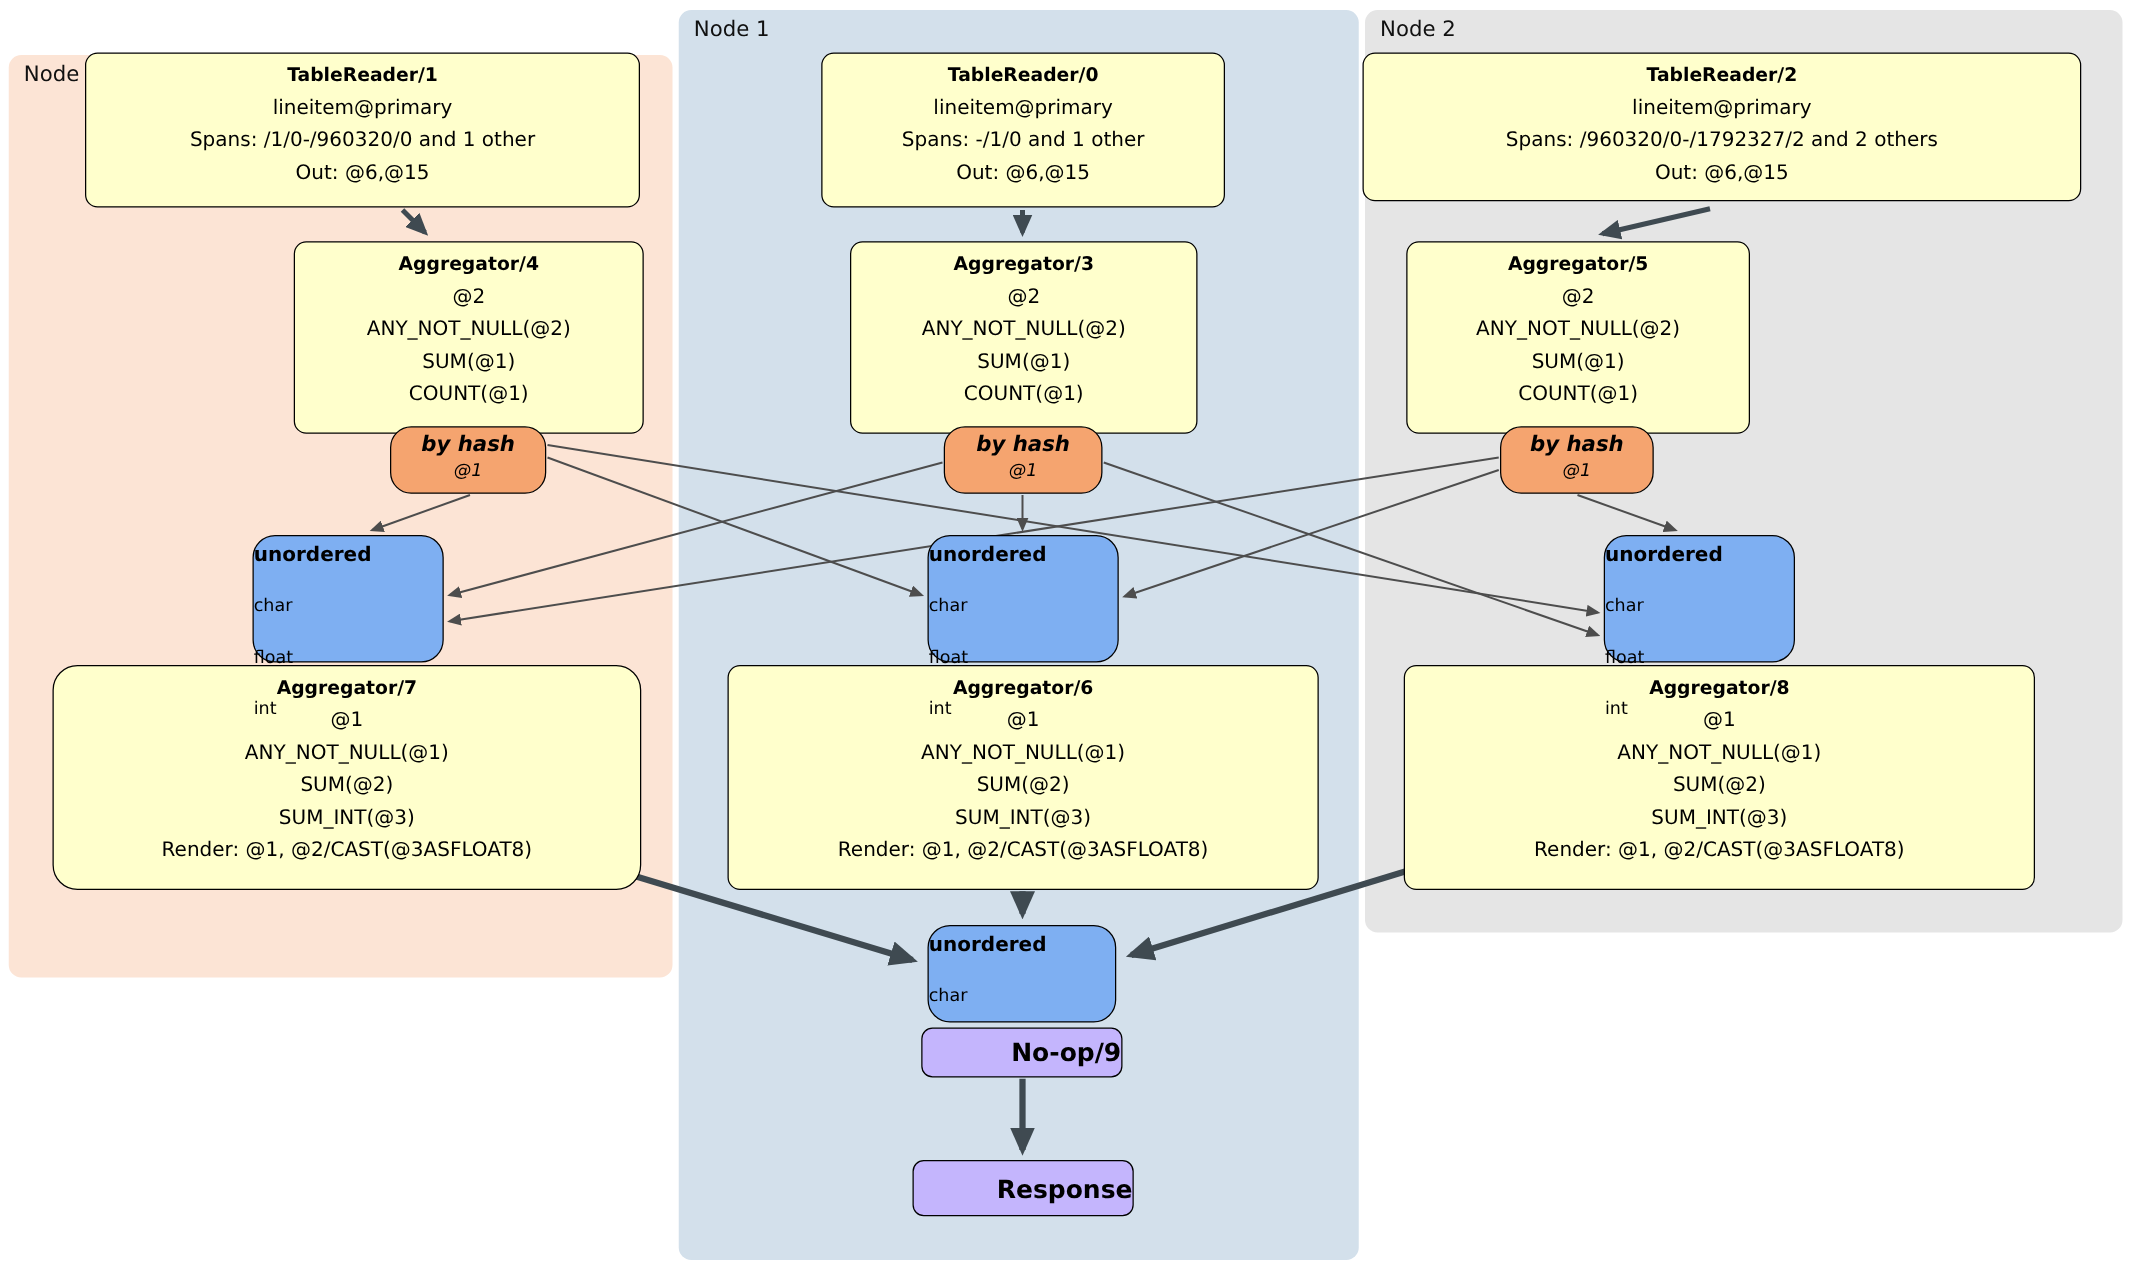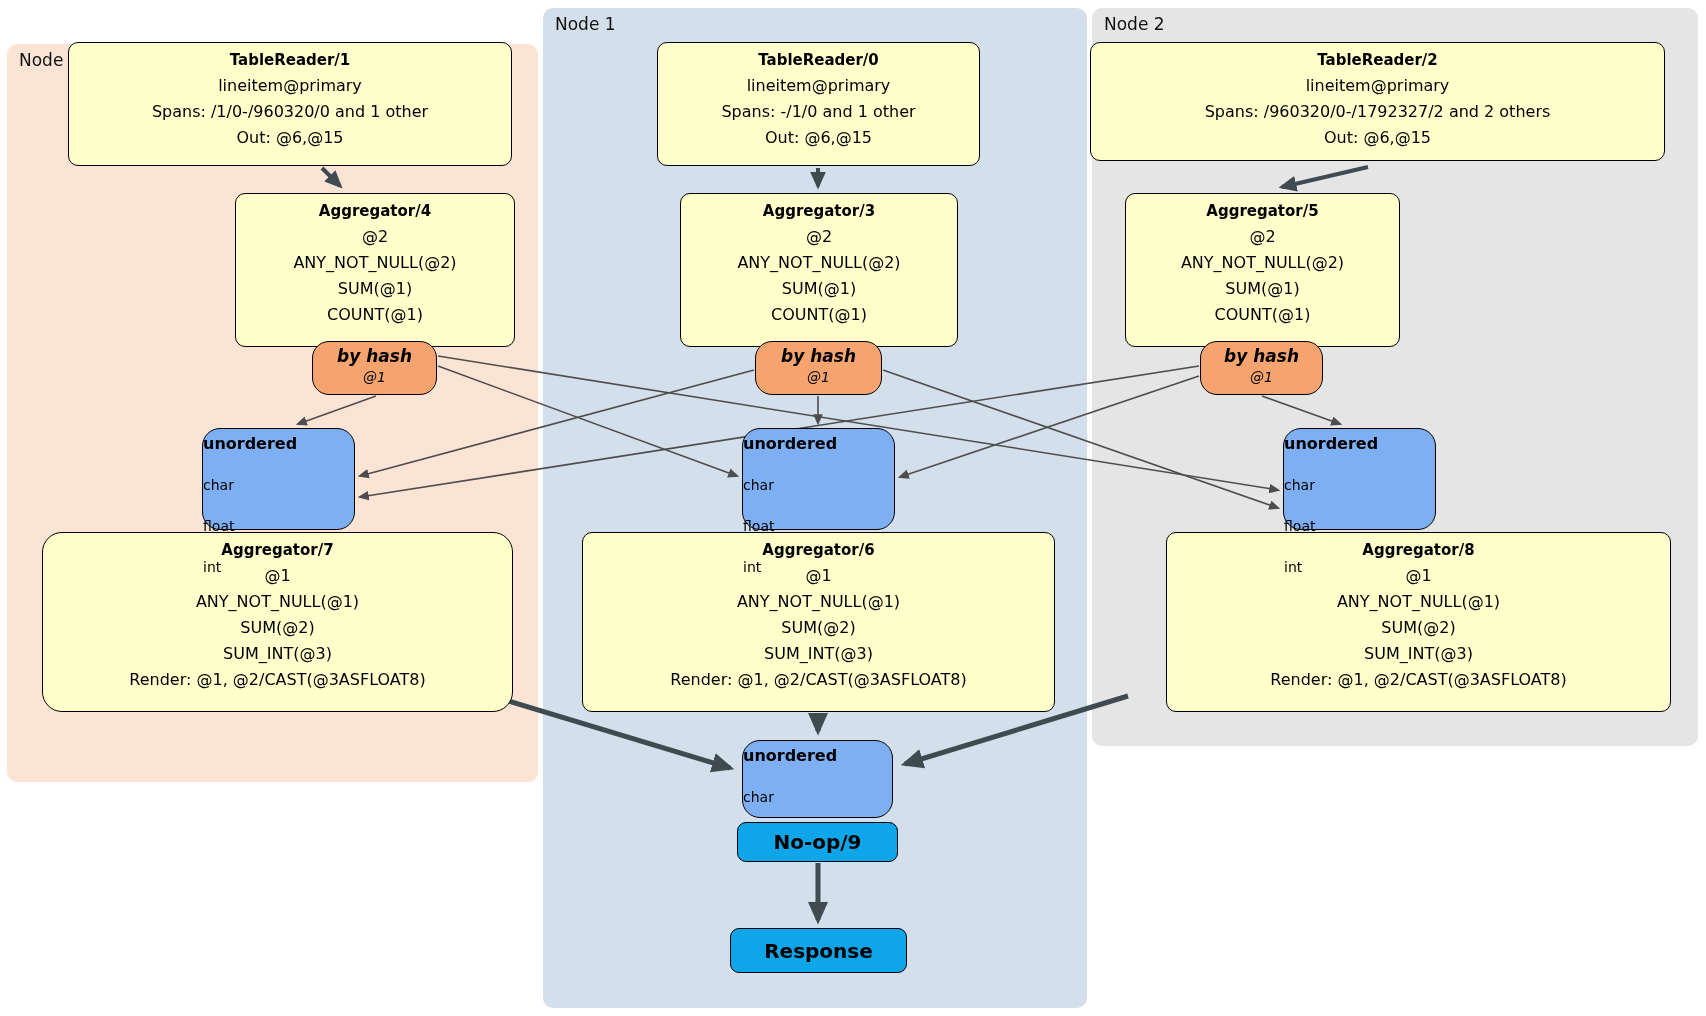--- a/index.html
+++ b/index.html
@@ -3,21 +3,21 @@
 <meta charset="utf-8">
 <style>
   html,body{margin:0;padding:0;background:#ffffff;font-family:"DejaVu Sans","Liberation Sans",sans-serif;color:#000;}
   .canvas{position:relative;width:1706px;height:1016px;background:#ffffff;overflow:hidden;}
   .region{position:absolute;border-radius:10px;z-index:0;}
   .region-label{position:absolute;top:6px;left:12px;font-size:17px;color:#111;}
   .edges{position:absolute;left:0;top:0;z-index:2;}
   .proc{position:absolute;background:#ffffcc;border:1.6px solid #000;border-radius:10px;text-align:center;box-sizing:border-box;padding-top:5px;z-index:3;box-shadow:0 0 0 0;}
   .proc .title{font-weight:bold;font-size:15px;line-height:25px;white-space:nowrap;text-align:center;}
   .proc .line{font-size:16px;line-height:26px;white-space:nowrap;}
-  .mini{position:absolute;background:#0ea5e9;border:1.6px solid #000;border-radius:9px;text-align:center;box-sizing:border-box;z-index:4;display:flex;align-items:center;justify-content:center;}
+  .mini{position:absolute;background:#c4b5fd;border:1.6px solid #000;border-radius:9px;text-align:center;box-sizing:border-box;z-index:4;display:flex;align-items:center;justify-content:flex-end;}
   .mini .title{font-weight:bold;font-size:20px;white-space:nowrap;}
   .router{position:absolute;background:#f5a46f;border:1.6px solid #000;border-radius:17px;text-align:center;box-sizing:border-box;z-index:4;font-style:italic;}
   .router .title{font-weight:bold;font-size:17px;line-height:23px;padding-top:3px;white-space:nowrap;}
   .router .sub{font-size:14px;line-height:18px;white-space:nowrap;}
   .sync{position:absolute;background:#7eaff2;border:1.6px solid #000;border-radius:18px;text-align:left;box-sizing:border-box;z-index:4;}
   .sync .title{font-weight:bold;font-size:16px;line-height:22px;padding-top:4px;white-space:nowrap;}
   .sync .line{font-size:14px;line-height:21px;white-space:nowrap;margin-top:20px;}
 </style>
 </head>
 <body>
@@ -147,21 +147,21 @@
     <div class="line">Render: @1, @2/CAST(@3ASFLOAT8)</div>
   </div>
   <div class="proc" style="left:582px;top:532px;width:473px;height:180px;">
     <div class="title">Aggregator/6</div>
     <div class="line">@1</div>
     <div class="line">ANY_NOT_NULL(@1)</div>
     <div class="line">SUM(@2)</div>
     <div class="line">SUM_INT(@3)</div>
     <div class="line">Render: @1, @2/CAST(@3ASFLOAT8)</div>
   </div>
-  <div class="proc" style="left:1166px;top:532px;width:505px;height:180px;">
+  <div class="proc" style="left:1123px;top:532px;width:505px;height:180px;">
     <div class="title">Aggregator/8</div>
     <div class="line">@1</div>
     <div class="line">ANY_NOT_NULL(@1)</div>
     <div class="line">SUM(@2)</div>
     <div class="line">SUM_INT(@3)</div>
     <div class="line">Render: @1, @2/CAST(@3ASFLOAT8)</div>
   </div>
 
   <div class="sync" style="left:742px;top:740px;width:151px;height:78px;">
     <div class="title">unordered</div>

